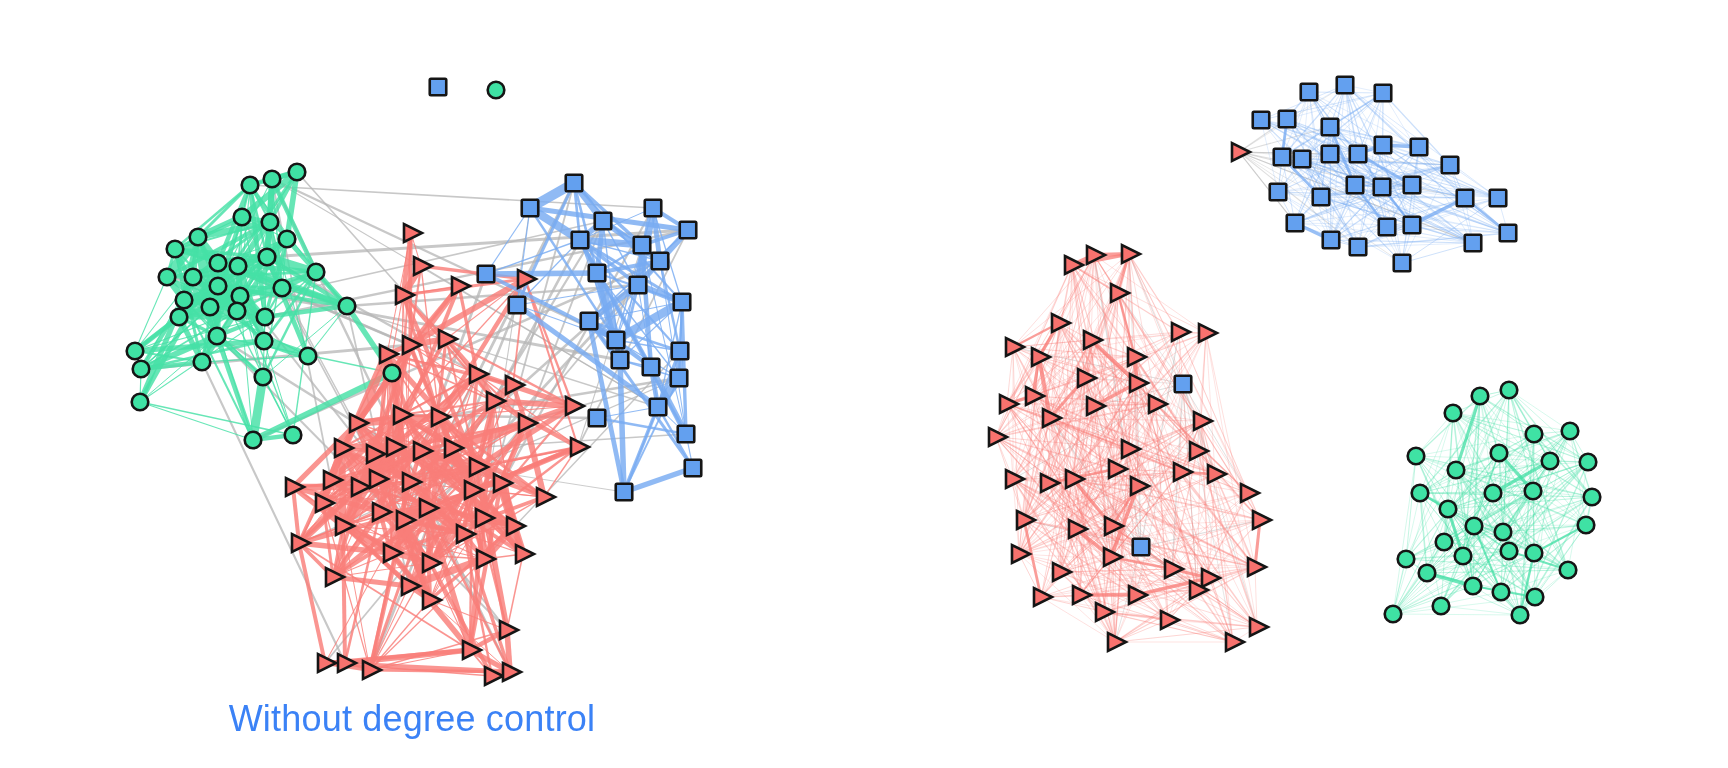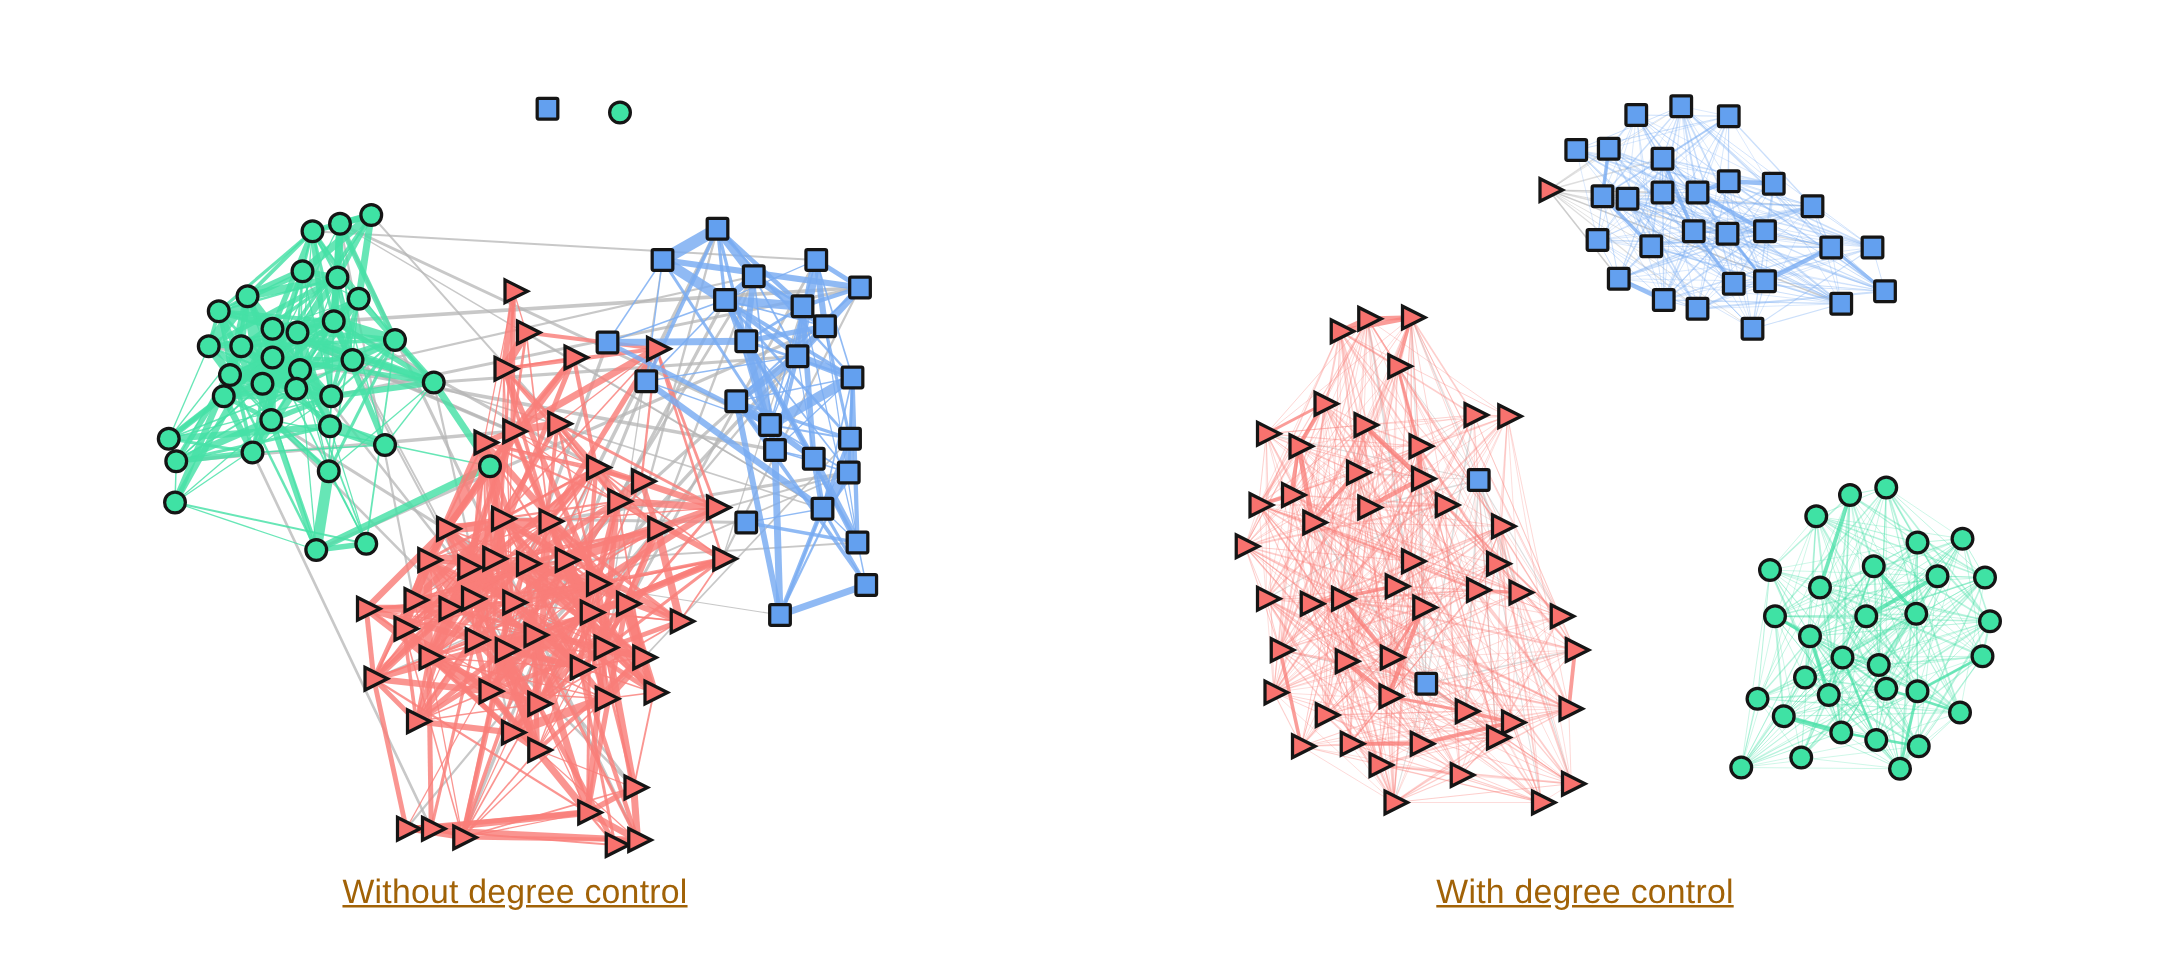--- a/index.html
+++ b/index.html
@@ -1,20 +1,20 @@
 <!DOCTYPE html>
 <html><head>
 <meta charset="utf-8">
 <style>
   html,body{margin:0;padding:0;background:#ffffff;}
   #stage{position:relative;width:1728px;height:768px;background:#ffffff;overflow:hidden;
          font-family:"Liberation Sans","DejaVu Sans",sans-serif;}
   #net{position:absolute;left:0;top:0;}
   .caption{position:absolute;top:698px;transform:translateX(-50%);
-           font-size:27px;color:#a16207;white-space:nowrap;letter-spacing:0.2px;text-decoration:underline;}
+           font-size:36px;color:#3b82f6;white-space:nowrap;letter-spacing:0.2px;}
   #cap-left{left:412px;}
   #cap-right{left:1268px;}
 </style>
 </head>
 <body>
 
 <div id="stage">
   <svg id="net" width="1728" height="768" viewBox="0 0 1728 768">
       <g>
         <line x1="299" y1="543" x2="679" y2="378" stroke="#b5b5b5" stroke-width="1.36" stroke-opacity="0.75" stroke-linecap="round"></line>
@@ -2071,14 +2071,13 @@
         <circle cx="1535" cy="597" r="8.3" fill="#3fe2a4" stroke="#151515" stroke-width="2.6"></circle>
         <circle cx="1441" cy="606" r="8.3" fill="#3fe2a4" stroke="#151515" stroke-width="2.6"></circle>
         <circle cx="1393" cy="614" r="8.3" fill="#3fe2a4" stroke="#151515" stroke-width="2.6"></circle>
         <circle cx="1520" cy="615" r="8.3" fill="#3fe2a4" stroke="#151515" stroke-width="2.6"></circle>
         <path d="M1232 143 L1232 161 L1250 152 Z" fill="#f8726e" stroke="#151515" stroke-width="2.6" stroke-linejoin="miter"></path>
         <rect x="1174.75" y="375.75" width="16.5" height="16.5" rx="1.2" fill="#63a0ef" stroke="#151515" stroke-width="2.6"></rect>
         <rect x="1132.75" y="538.75" width="16.5" height="16.5" rx="1.2" fill="#63a0ef" stroke="#151515" stroke-width="2.6"></rect>
       </g>
     </svg>
   <div class="caption" id="cap-left">Without degree control</div>
-  <div class="caption" id="cap-right">With degree control</div>
 </div>
 
 </body></html>

